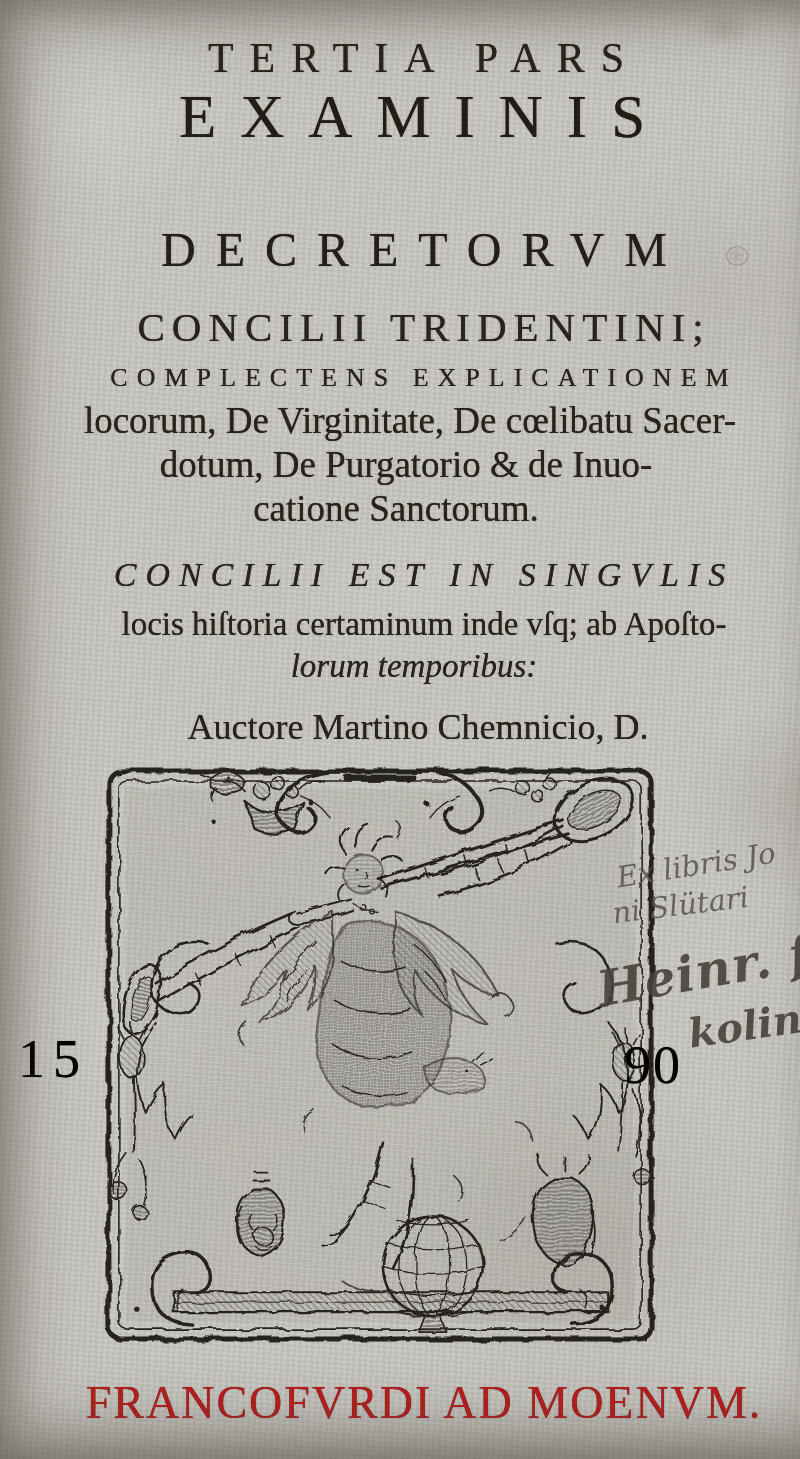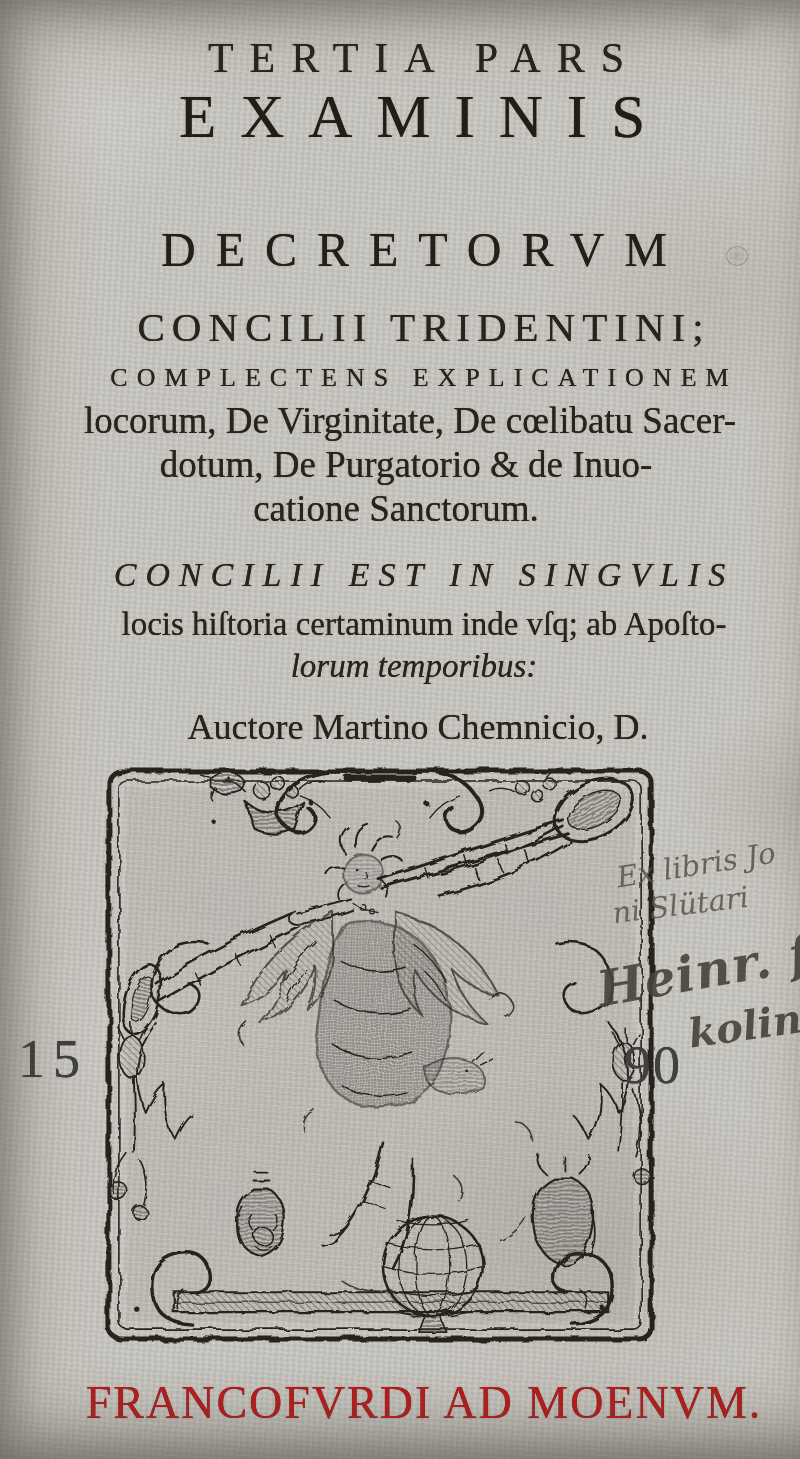--- a/index.html
+++ b/index.html
@@ -39,21 +39,21 @@
   .t-comp   {top:363px; font-size:26px;letter-spacing:9px;}
   .t-loc1   {top:399px; font-size:37px;transform:translateX(-14px);}
   .t-loc2   {top:443px; font-size:37px;transform:translateX(-18px);}
   .t-loc3   {top:487px; font-size:37px;transform:translateX(-28px);}
   .t-adi1   {top:556px; font-size:34px;letter-spacing:9px;font-style:italic;}
   .t-adi2   {top:606px; font-size:33px;}
   .t-adi3   {top:648px; font-size:33px;font-style:italic;transform:translateX(-10px);}
   .t-auth   {top:706px; font-size:36px;transform:translateX(-6px);}
   .t-imprint{top:1376px;font-size:46px;letter-spacing:2px;color:#b91c1c;}
 
-  .bignum{position:absolute;font-size:54px;color:#404040;
+  .bignum{position:absolute;font-size:54px;color:#000000;
     text-shadow:0 0 .7px rgba(35,30,22,.9);}
   .num-left{left:18px;top:1028px;letter-spacing:8px;}
   .num-right{left:624px;top:1034px;letter-spacing:2px;}
 
   .woodcut{position:absolute;left:95px;top:762px;width:575px;height:598px;}
 
   .hw{position:absolute;font-family:"DejaVu Serif","Liberation Serif",serif;
     font-style:italic;color:#57534b;white-space:nowrap;}
   .hw1{left:616px;top:848px;font-size:29px;transform:rotate(-9deg);opacity:.85;}
   .hw2{left:612px;top:888px;font-size:29px;transform:rotate(-7deg);opacity:.85;}

